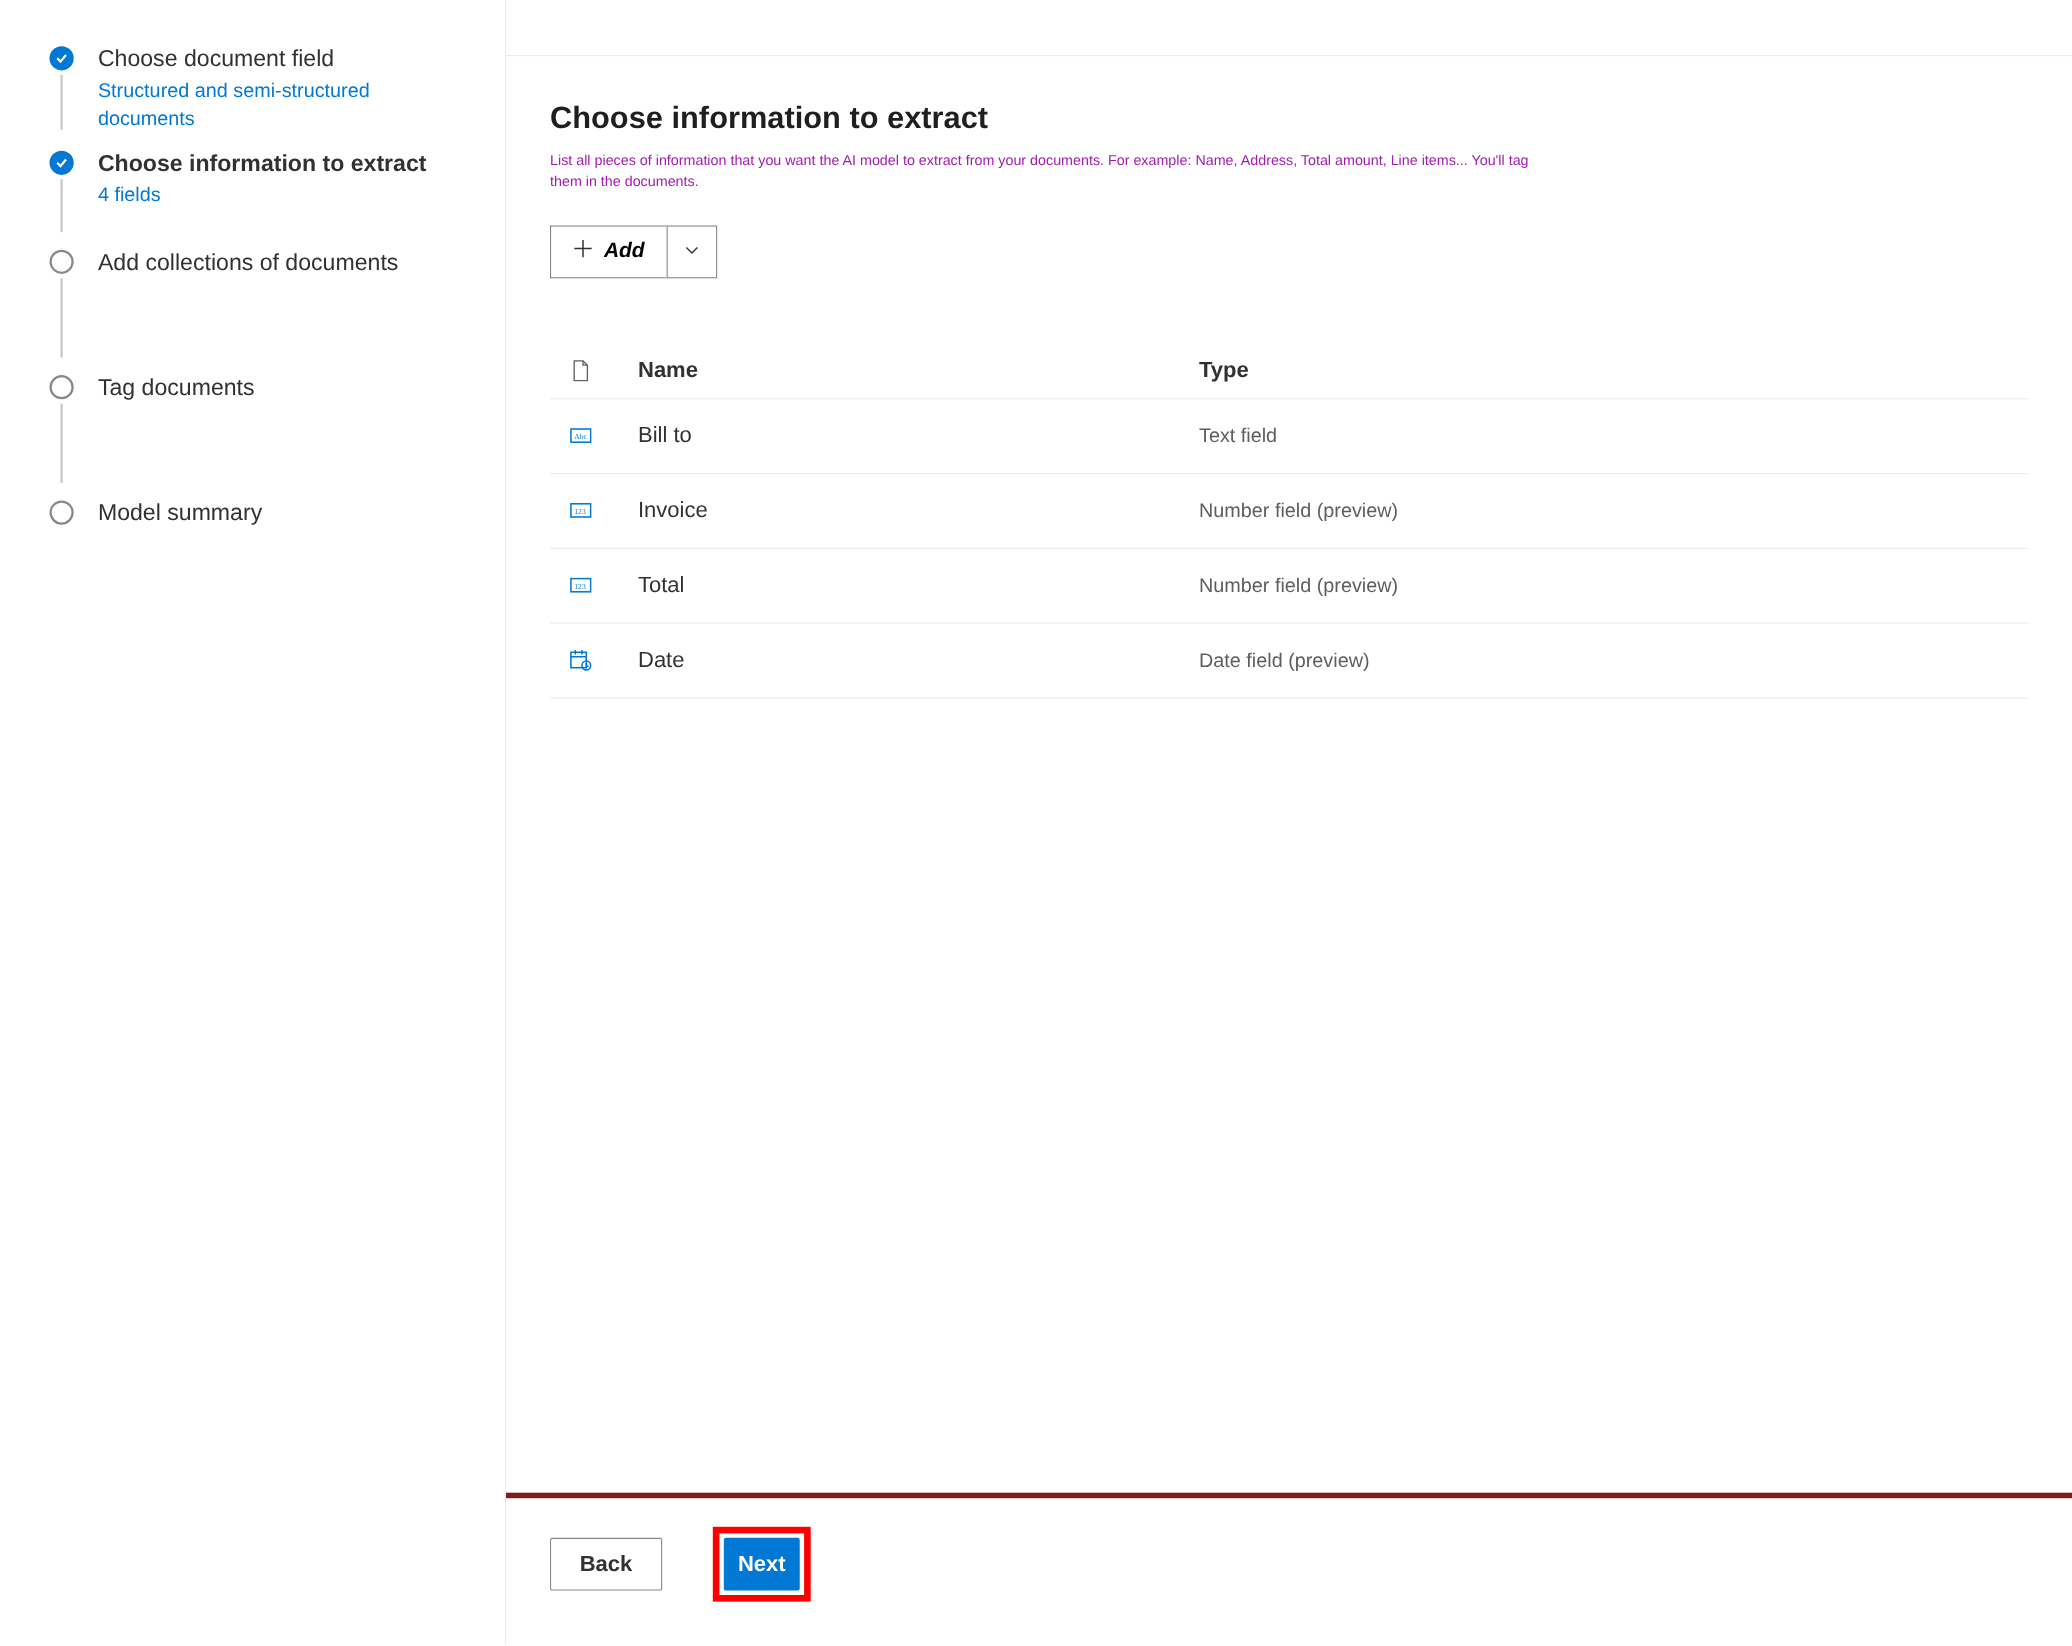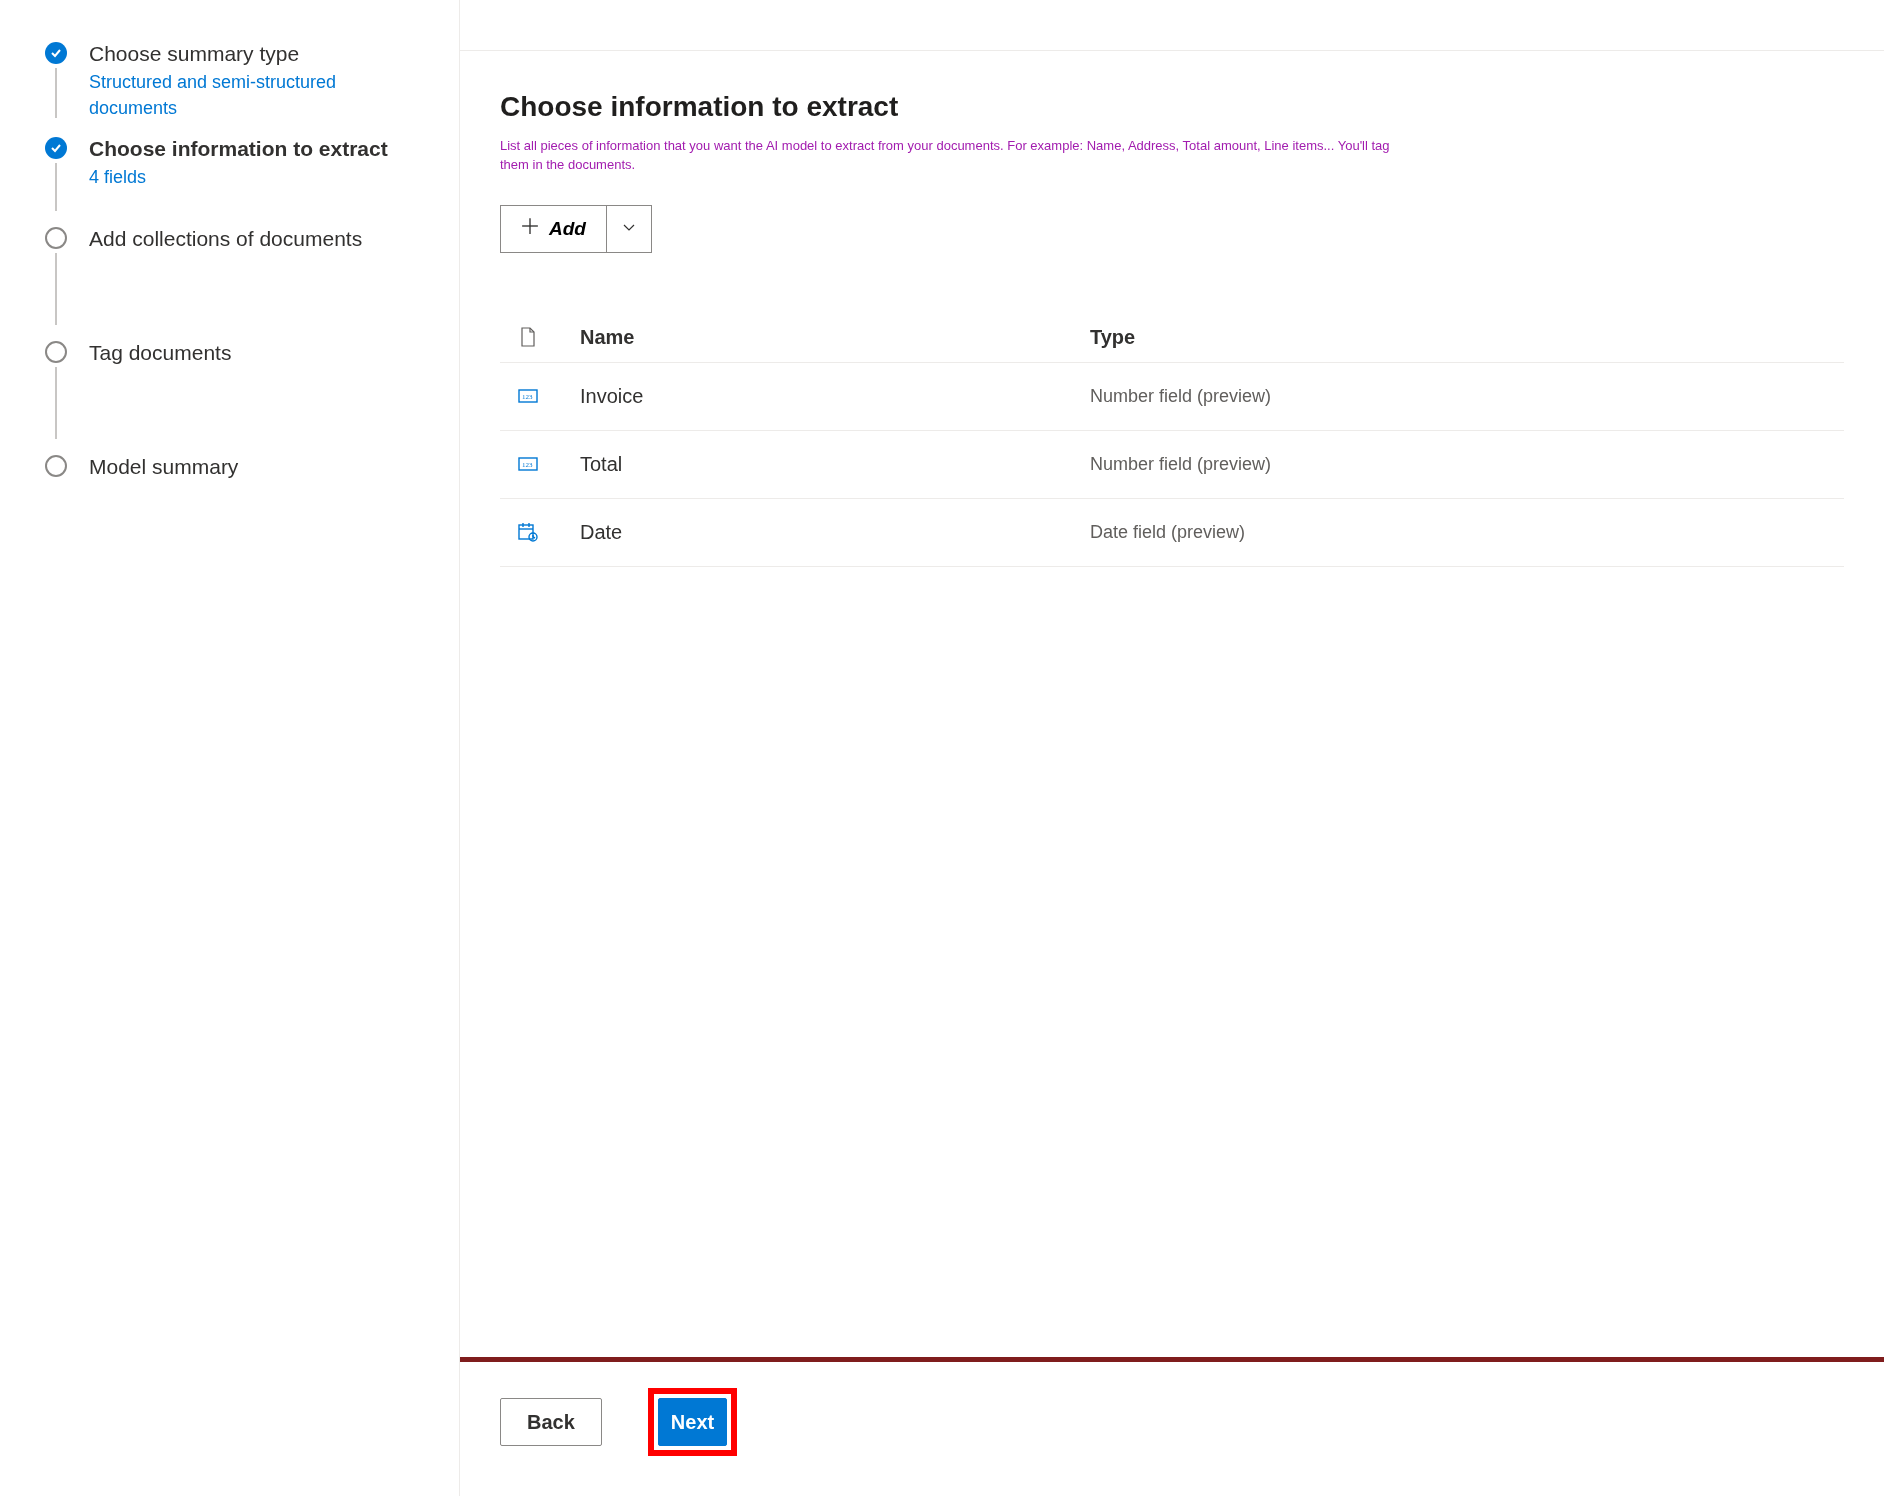--- a/index.html
+++ b/index.html
@@ -173,21 +173,21 @@
 
 <aside class="sidebar">
   <ul class="step-list" id="step-list">
       <li class="step-item" style="min-height: 78px;">
         <span class="step-circle completed">
           <svg viewBox="0 0 12 12" fill="none" stroke="#fff" stroke-width="2">
             <polyline points="2,6 5,9 10,3"></polyline>
           </svg>
         </span>
         <span class="step-connector" style="height: 50px;"></span>
-        <div class="step-title">Choose summary type</div>
+        <div class="step-title">Choose document field</div>
         <div class="step-subtitle">Structured and semi-structured documents</div>
       </li>
       <li class="step-item" style="min-height: 76px;">
         <span class="step-circle completed">
           <svg viewBox="0 0 12 12" fill="none" stroke="#fff" stroke-width="2">
             <polyline points="2,6 5,9 10,3"></polyline>
           </svg>
         </span>
         <span class="step-connector" style="height: 48px;"></span>
         <div class="step-title active">Choose information to extract</div>
@@ -239,20 +239,30 @@
         <div class="th-icon">
           <svg viewBox="0 0 16 20" fill="none" stroke="#605e5c" stroke-width="1.2">
               <path d="M2 1h8l4 4v14H2z"></path>
               <path d="M10 1v4h4"></path>
             </svg>
         </div>
         <div>Name</div>
         <div>Type</div>
       </div>
       <div id="table-body">
+          <div class="table-row">
+            <div class="cell-icon">
+              <svg viewBox="0 0 20 14" fill="none" stroke="#0078d4" stroke-width="1.4">
+                <rect x="1" y="1" width="18" height="12"></rect>
+                <text x="4" y="10" font-size="7" fill="#0078d4" stroke="none" font-family="Segoe UI">Abc</text>
+              </svg>
+            </div>
+            <div>Bill to</div>
+            <div class="cell-type">Text field</div>
+          </div>
           <div class="table-row">
             <div class="cell-icon">
               <svg viewBox="0 0 20 14" fill="none" stroke="#0078d4" stroke-width="1.4">
                 <rect x="1" y="1" width="18" height="12"></rect>
                 <text x="4" y="10" font-size="7" fill="#0078d4" stroke="none" font-family="Segoe UI">123</text>
               </svg>
             </div>
             <div>Invoice</div>
             <div class="cell-type">Number field (preview)</div>
           </div>

